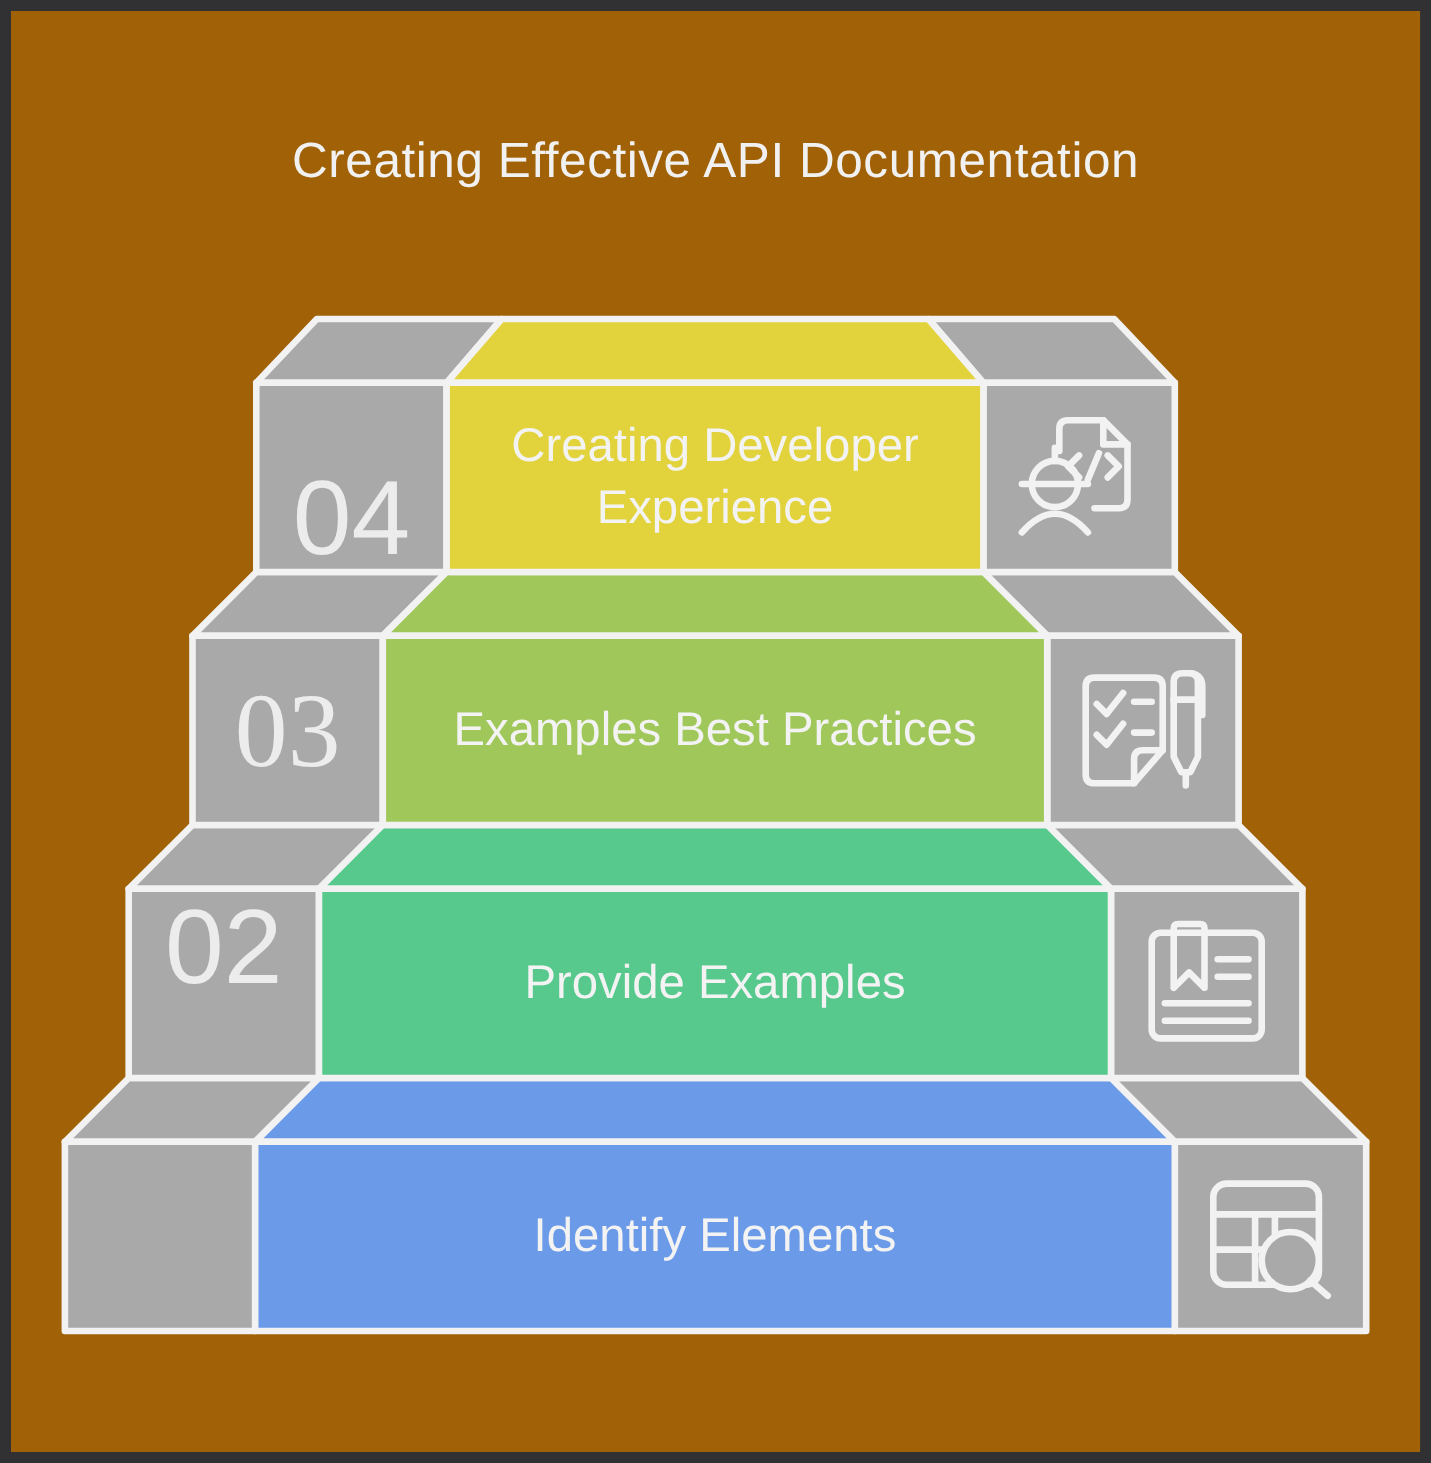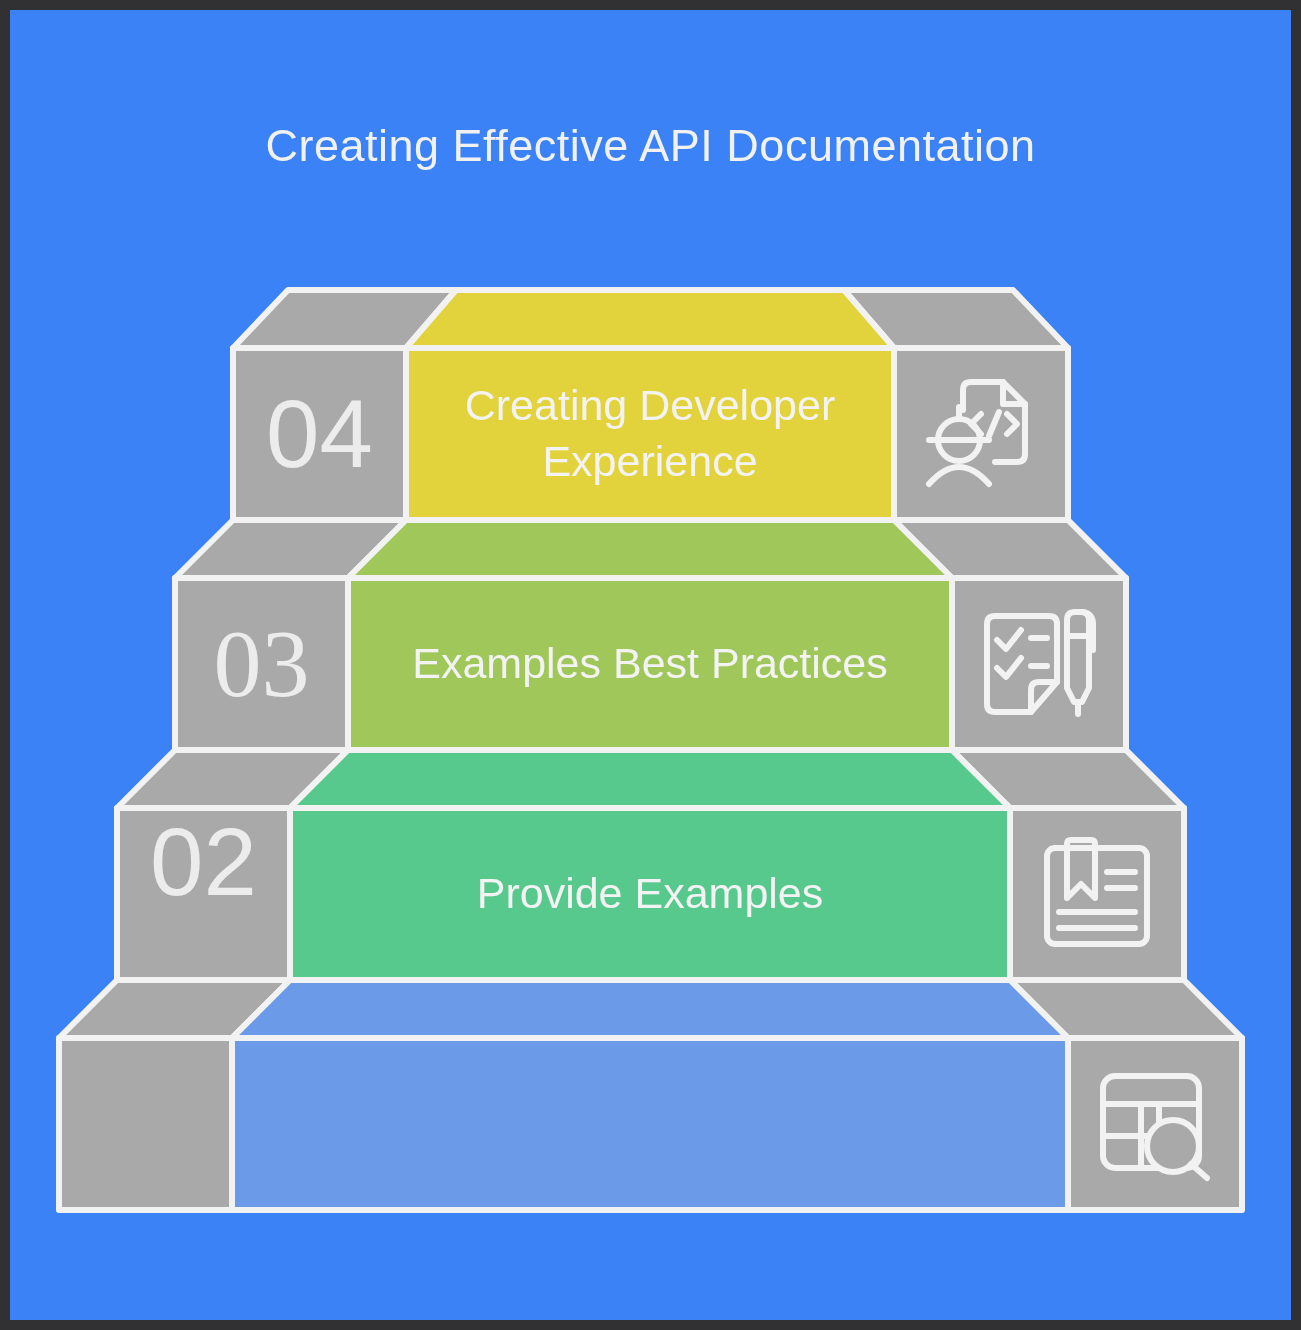--- a/index.html
+++ b/index.html
@@ -1,19 +1,19 @@
 <!DOCTYPE html>
 <html><head>
 <meta charset="utf-8">
 <style>
   html,body{margin:0;padding:0;background:#313134;}
   .frame{
     position:relative;
     width:1301px;height:1330px;
-    background:#3b82f6;
+    background:#a16207;
     overflow:hidden;
     font-family:"Liberation Sans", sans-serif;
   }
   .frame-border{
     position:absolute;inset:0;
     border:10px solid #313134;
     pointer-events:none;z-index:20;
   }
   .title{
     position:absolute;left:0;top:118px;width:100%;
@@ -30,21 +30,21 @@
   .step-number{
     font-size:96px;font-weight:100;color:#ececec;line-height:1;
   }
   .step-label{
     font-size:43px;line-height:1.3;color:#f3f3f3;padding:0 30px;box-sizing:border-box;
   }
   
   .num-1{left:59px;top:1038px;width:173px;height:172px;}
   .num-2{left:117px;top:776px;width:173px;height:172px;text-align:center;}
   .num-3{left:175px;top:578px;width:173px;height:172px;font-family:Liberation Serif, serif;}
-  .num-4{left:233px;top:348px;width:173px;height:172px;}
+  .num-4{left:233px;top:348px;width:173px;height:172px;align-items:flex-end;}
   .lab-1{left:232px;top:1038px;width:836px;height:172px;}
   .lab-2{left:290px;top:808px;width:720px;height:172px;}
   .lab-3{left:348px;top:578px;width:604px;height:172px;}
   .lab-4{left:406px;top:348px;width:488px;height:172px;}
   .shapes polygon{stroke:#f2f2f2;stroke-width:6;stroke-linejoin:round;}
   .icon{stroke:#f2f2f2;stroke-width:6;fill:none;stroke-linecap:round;stroke-linejoin:round;}
 </style>
 </head>
 <body>
 
@@ -137,20 +137,23 @@
   <div class="overlay num-2">
       <span class="step-number">02</span>
     </div>
   <div class="overlay num-3">
       <span class="step-number">03</span>
     </div>
   <div class="overlay num-4">
       <span class="step-number">04</span>
     </div>
 
+  <div class="overlay lab-1">
+      <span class="step-label">Identify Elements</span>
+    </div>
   <div class="overlay lab-2">
       <span class="step-label">Provide Examples</span>
     </div>
   <div class="overlay lab-3">
       <span class="step-label">Examples Best Practices</span>
     </div>
   <div class="overlay lab-4">
       <span class="step-label">Creating Developer Experience</span>
     </div>
 

